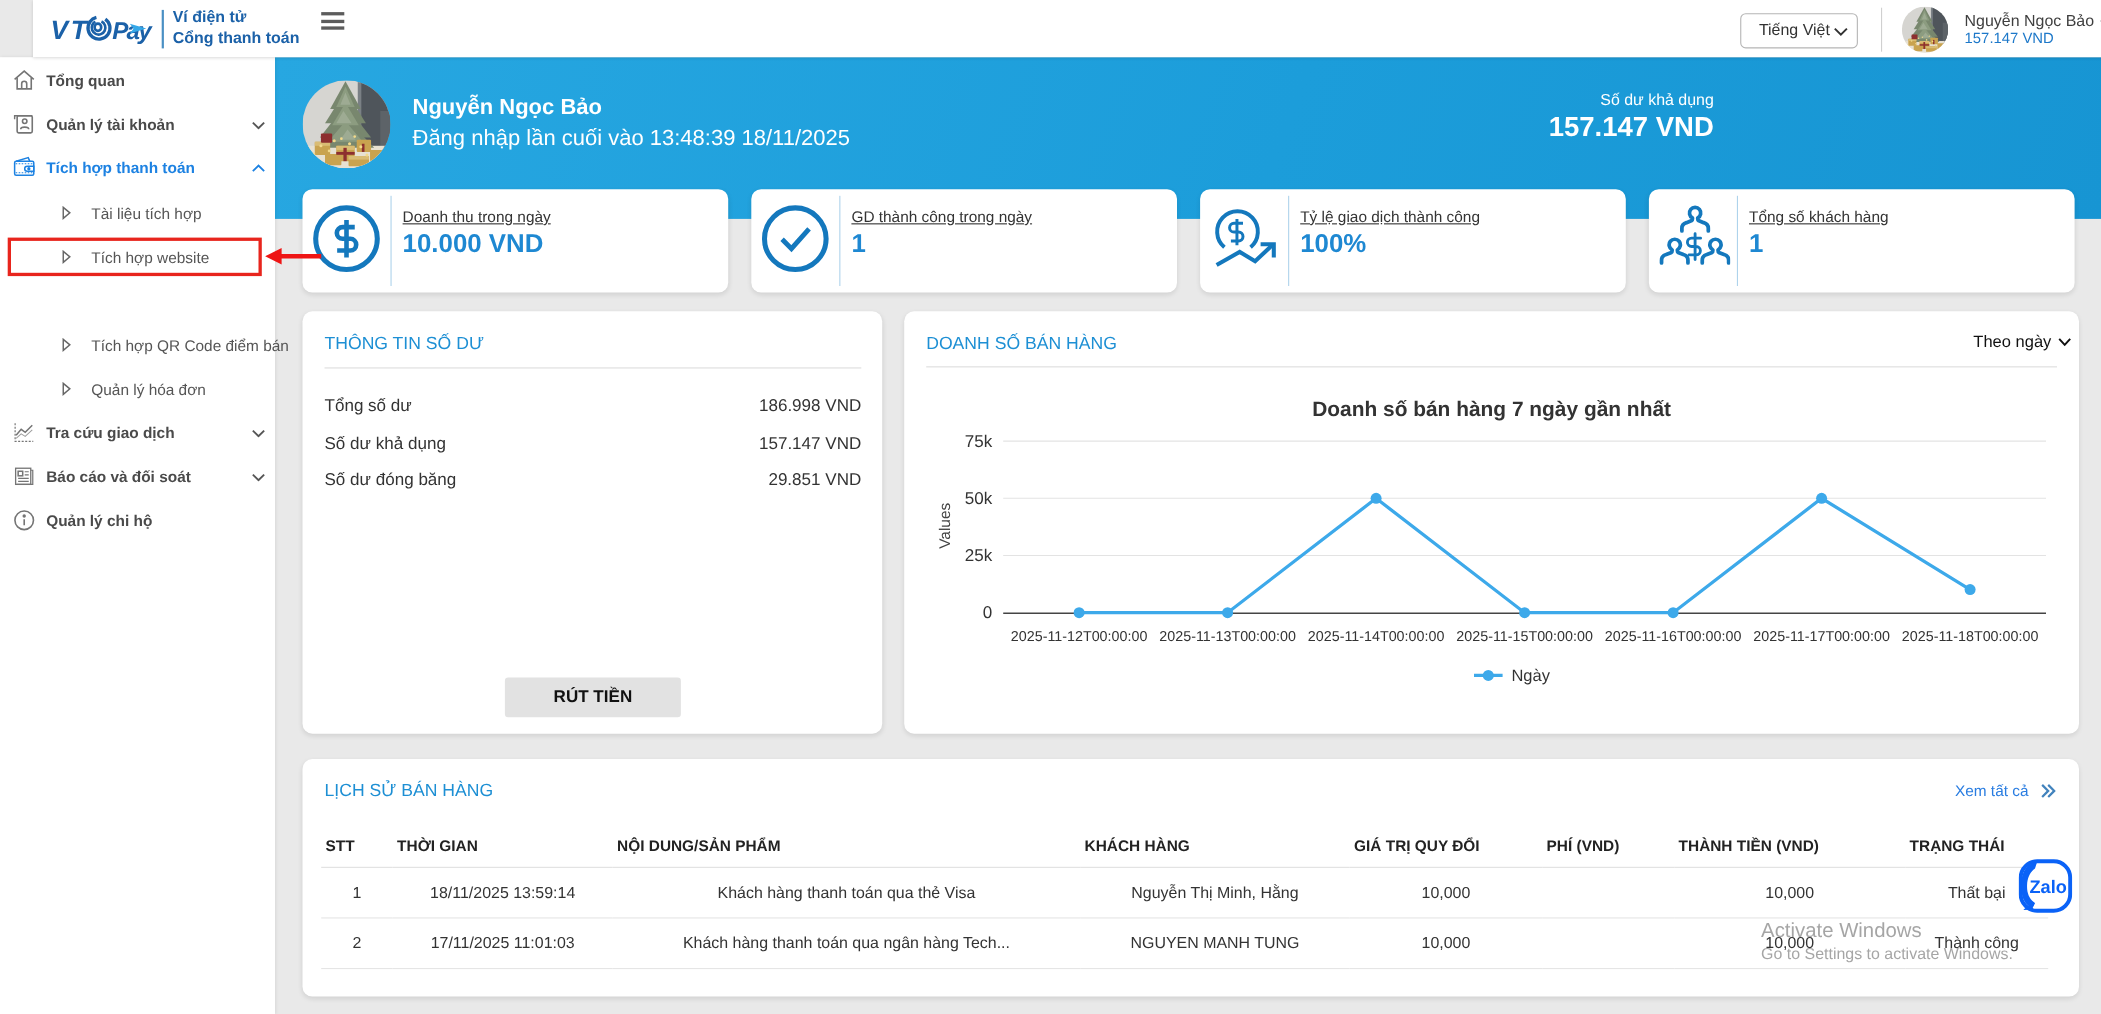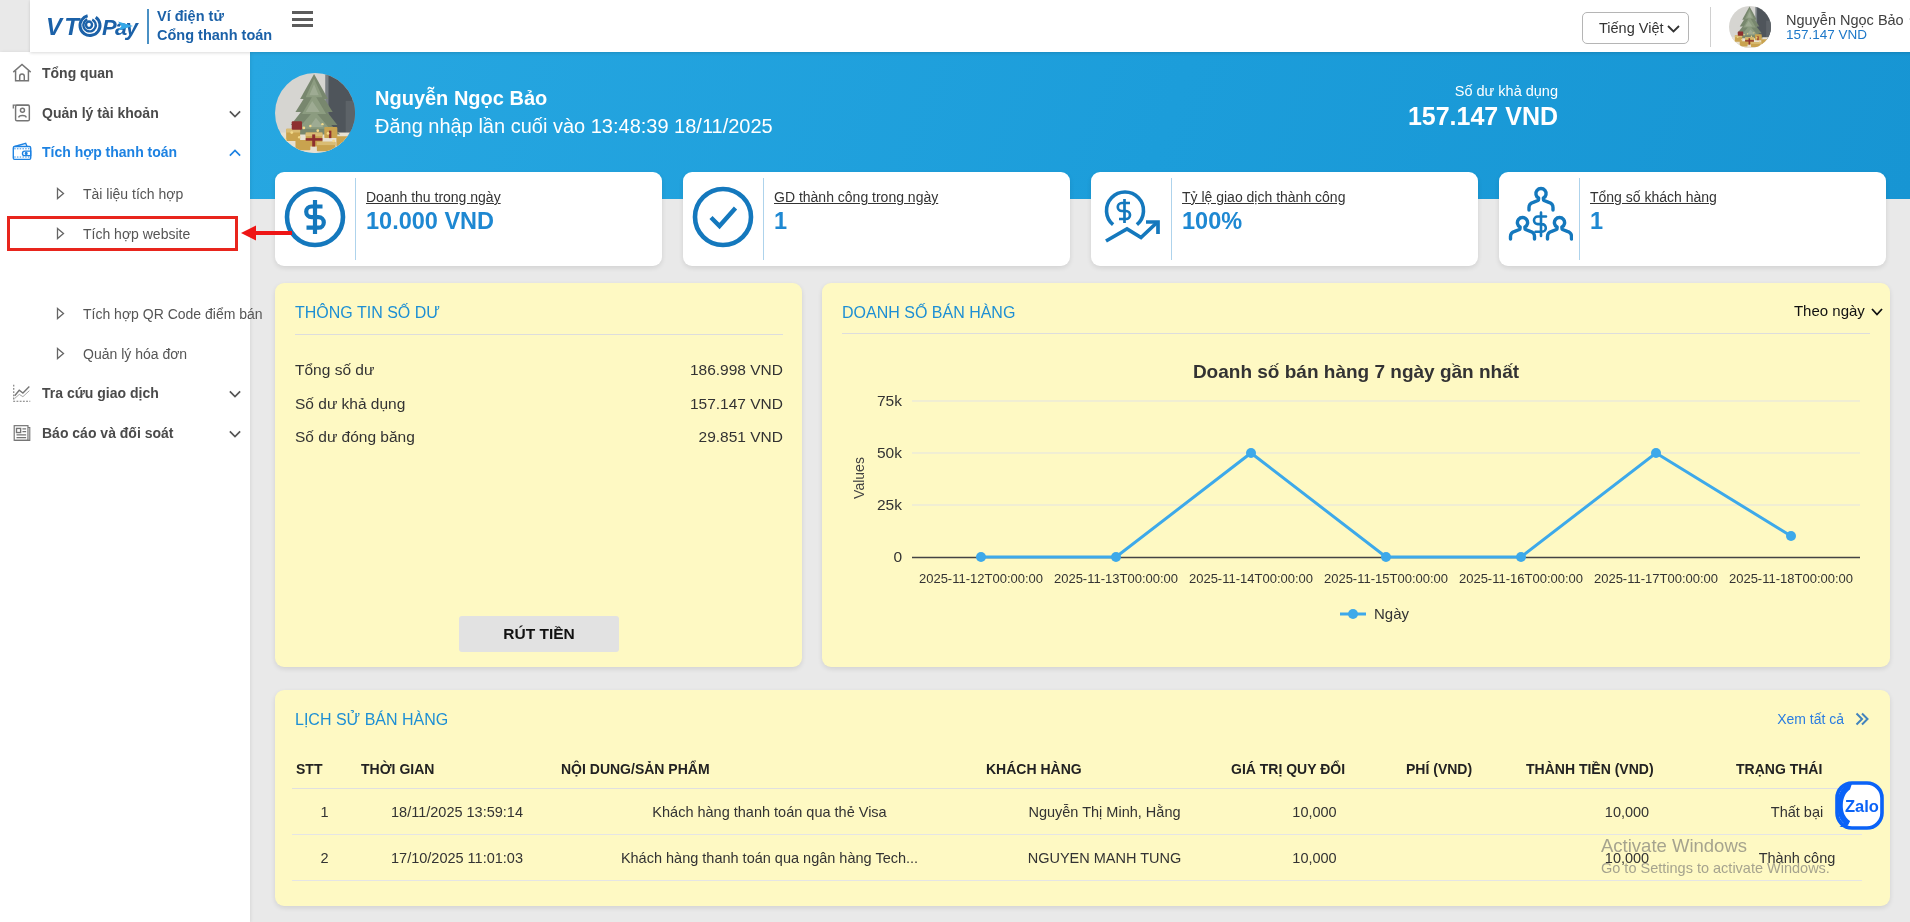--- a/index.html
+++ b/index.html
@@ -49,21 +49,21 @@
 
   
   .scard { position:absolute; top:172px; width:387px; height:94px; background:#fff; border-radius:9px;
     box-shadow:0 2px 5px rgba(0,0,0,.10); z-index:5; }
   .scard .icon { position:absolute; left:6px; top:12px; width:68px; height:66px; }
   .scard .vdiv { position:absolute; left:80px; top:6px; width:1px; height:82px; background:#aed3ec; }
   .scard .lbl { position:absolute; left:91px; top:17px; font-size:14px; color:#333;text-decoration:underline; }
   .scard .val { position:absolute; left:91px; top:36px; font-size:23.5px; font-weight:bold; color:#1e88d2; }
 
   
-  .card { position:absolute; background:#fef9c3; border-radius:9px; box-shadow:0 2px 5px rgba(0,0,0,.10);padding-left:36px; }
+  .card { position:absolute; background:#ffffff; border-radius:9px; box-shadow:0 2px 5px rgba(0,0,0,.10);padding-left:36px; }
   #balcard { left:275px; top:283px; width:527px; height:384px; }
   #chartcard { left:822px; top:283px; width:1068px; height:384px; }
   #histcard { left:275px; top:690px; width:1615px; height:216px; }
   .ctitle { position:absolute; left:20px; top:21px; font-size:16px; color:#1d8fd4; }
   .chr { position:absolute; left:20px; height:1px; background:#ddd; }
 
   .balrow { position:absolute; left:20px; width:488px; font-size:15.5px; color:#333; }
   .balrow .v { float:right; }
   #rutbtn { position:absolute; left:184px; top:333px; width:160px; height:36px; background:#e2e2e2;
     border-radius:3px; text-align:center; line-height:36px; font-size:15.5px; font-weight:bold; color:#111; }
@@ -165,20 +165,28 @@
     <svg class="ico" viewBox="0 0 24 24" fill="none" stroke="#757575" stroke-width="1.5">
       <rect x="3.5" y="4" width="15" height="16" stroke-width="1.3"></rect>
       <path d="M18.5 6 h2 v14 h-16" stroke-width="1.2"></path>
       <rect x="6" y="7" width="4.5" height="4.5"></rect>
       <path d="M12.5 7.5 h4 M12.5 10.5 h4 M6 14 h10.5 M6 17 h10.5" stroke-width="1.2"></path>
     </svg>
     <div class="lbl">Báo cáo và đối soát</div>
     <svg class="chev" width="12" height="8" viewBox="0 0 14 9" fill="none" stroke="#555" stroke-width="2">
         <path d="M1 1.5 L7 7.5 L13 1.5"></path>
       </svg>
+  </div>
+  <div class="mi" style="top:401px;">
+    <svg class="ico" viewBox="0 0 24 24" fill="none" stroke="#757575" stroke-width="1.6">
+      <circle cx="12" cy="12" r="9.2"></circle>
+      <path d="M12 11 V17"></path>
+        <circle cx="12" cy="7.8" r="0.9" fill="#757575"></circle>
+    </svg>
+    <div class="lbl">Quản lý chi hộ</div>
   </div>
 </div>
 
 <div id="topbar">
   <svg id="logo" width="104" height="38" viewBox="0 0 104 38">
     <text x="2" y="28" font-size="24" font-weight="bold" font-style="italic" font-family="Liberation Sans" fill="#1b61a8" textLength="33">VT</text>
     <g fill="none" stroke="#1b61a8">
       <circle cx="46" cy="18.5" r="10" stroke-width="3" stroke-dasharray="54 8.8" transform="rotate(-55 46 18.5)"></circle>
       <circle cx="45.6" cy="18.2" r="6.2" stroke-width="2.4" stroke-dasharray="33 6" transform="rotate(-65 45.6 18.2)"></circle>
       <ellipse cx="45" cy="17.8" rx="3" ry="3.3" stroke-width="2.4"></ellipse>
@@ -416,21 +424,21 @@
           <td>18/11/2025 13:59:14</td>
           <td>Khách hàng thanh toán qua thẻ Visa</td>
       <td>Nguyễn Thị Minh, Hằng</td>
           <td>10,000</td>
           <td></td>
           <td>10,000</td>
           <td>Thất bại</td>
     </tr>
     <tr>
       <td>2</td>
-          <td>17/10/2025 11:01:03</td>
+          <td>17/11/2025 11:01:03</td>
           <td>Khách hàng thanh toán qua ngân hàng Tech...</td>
       <td>NGUYEN MANH TUNG</td>
           <td>10,000</td>
           <td></td>
           <td>10,000</td>
           <td>Thành công</td>
     </tr>
   </tbody>
     </table>
 </div>

